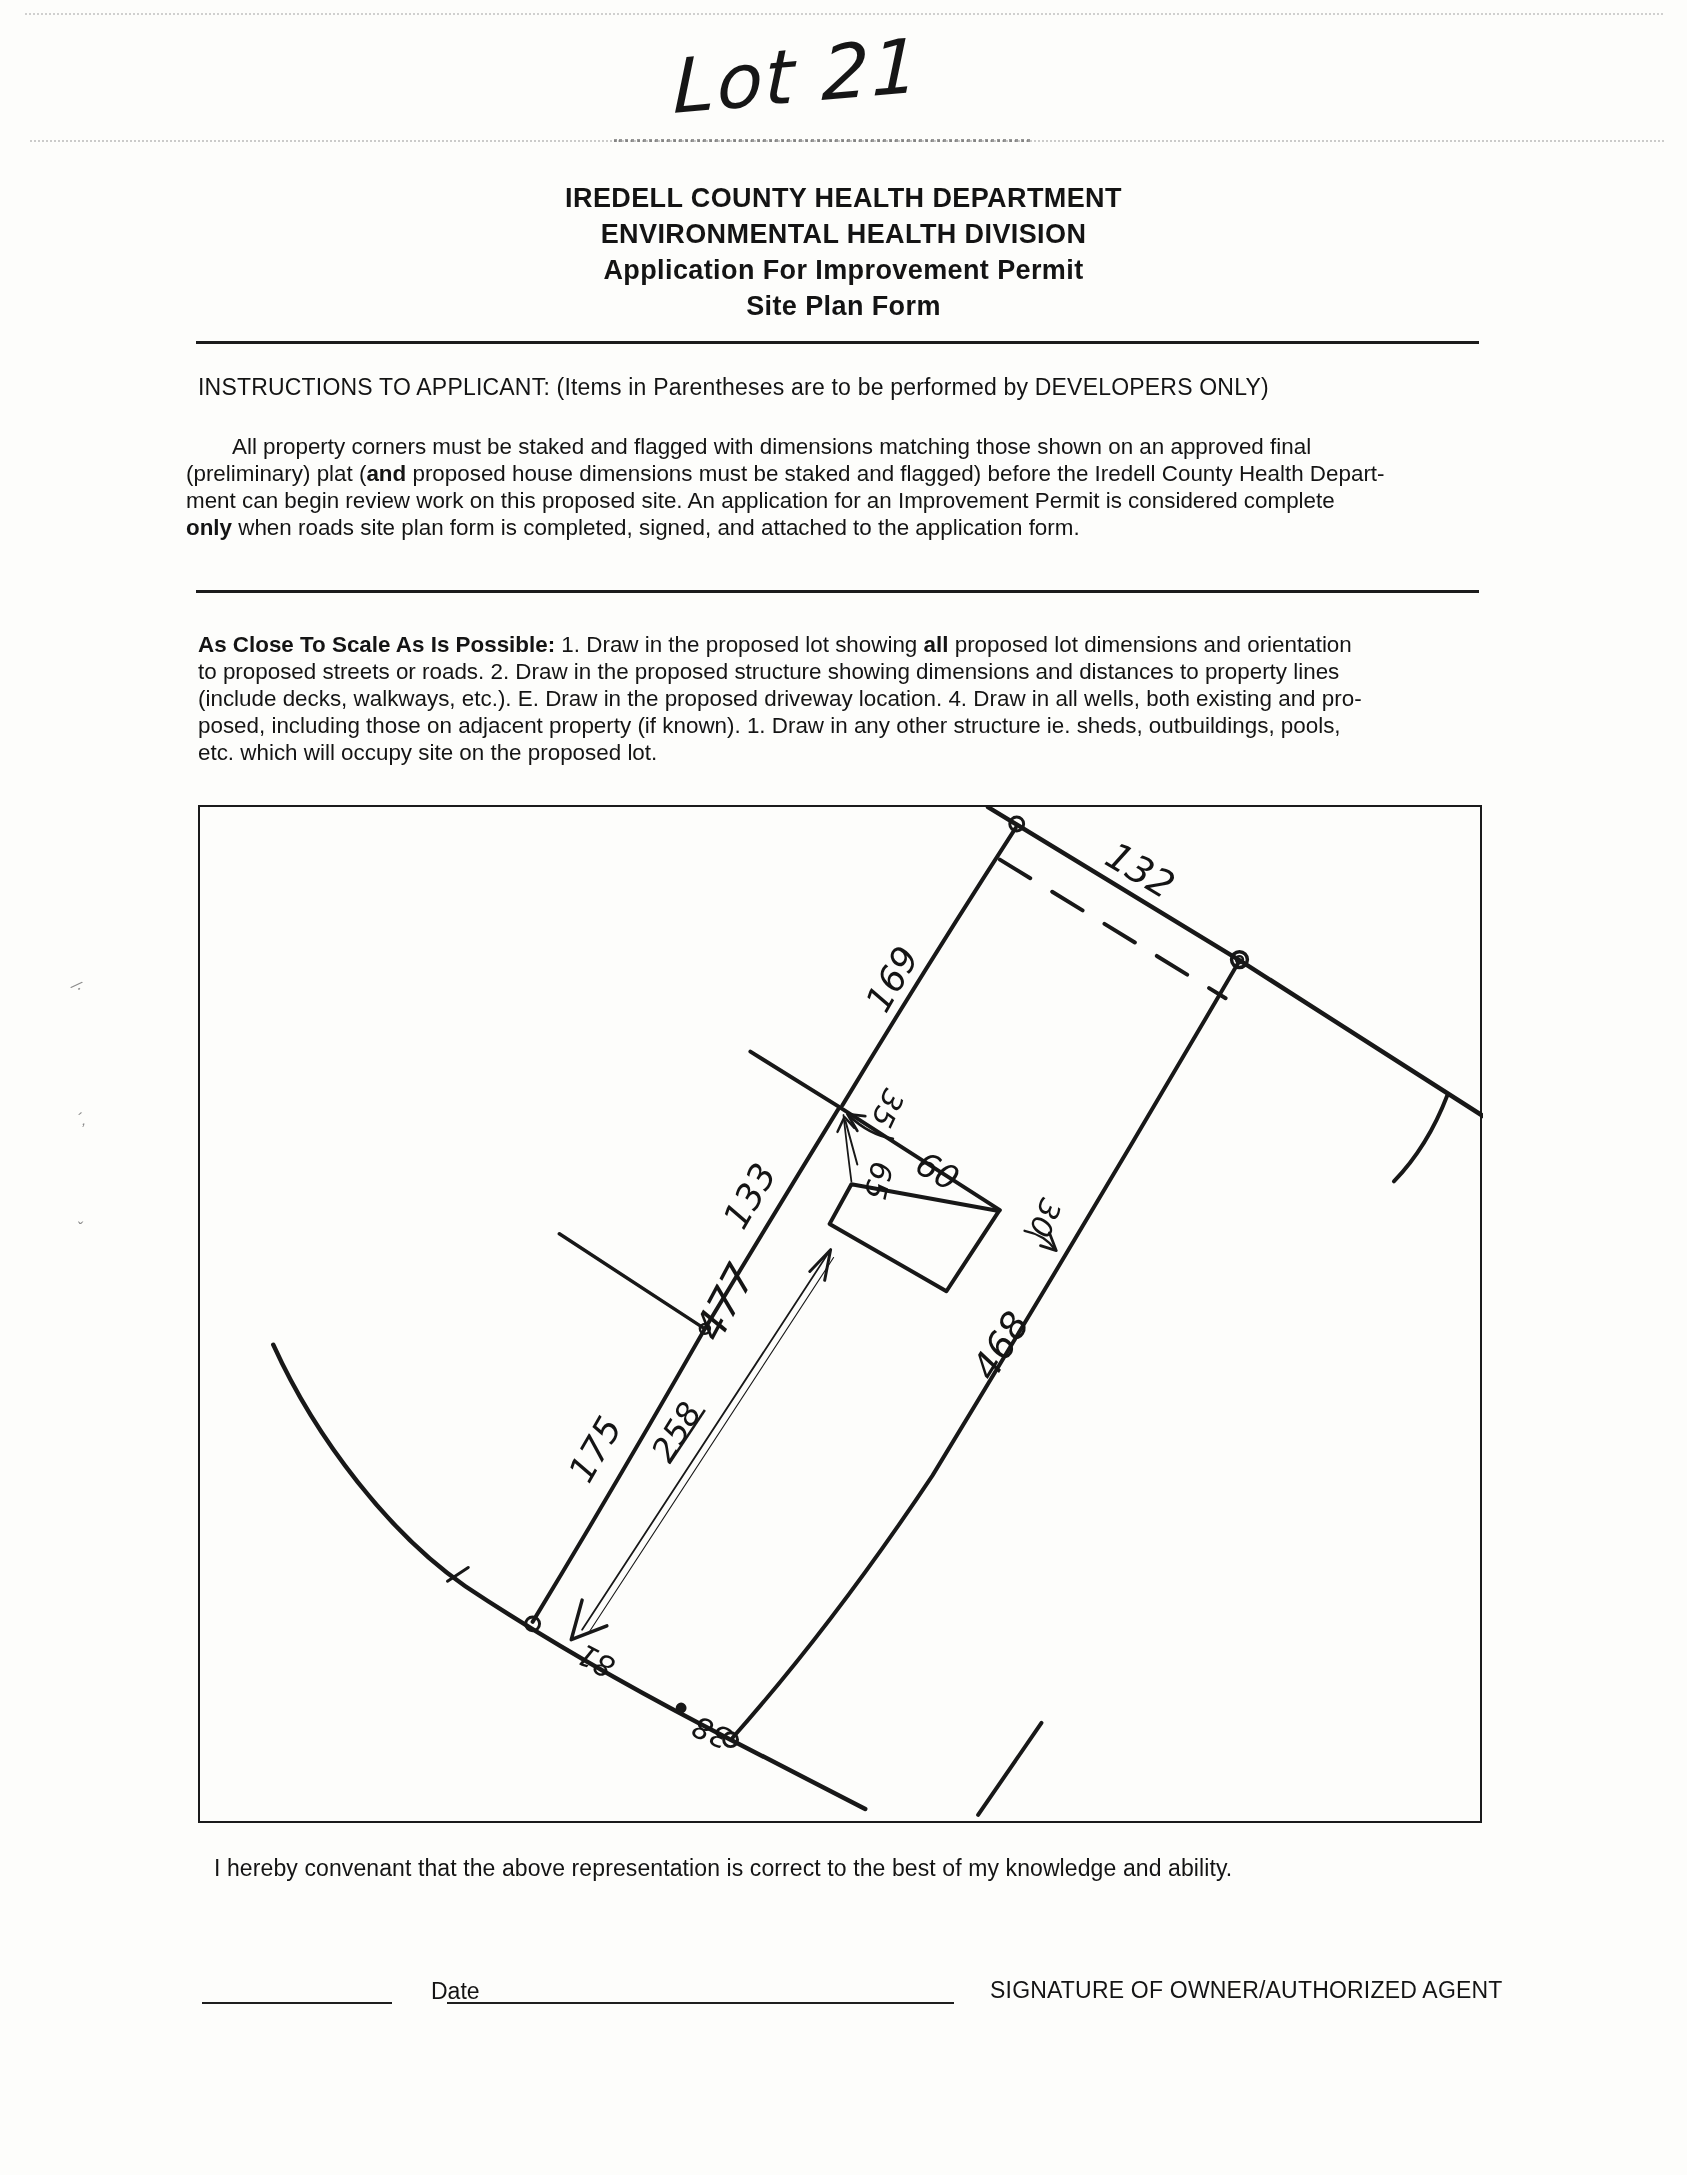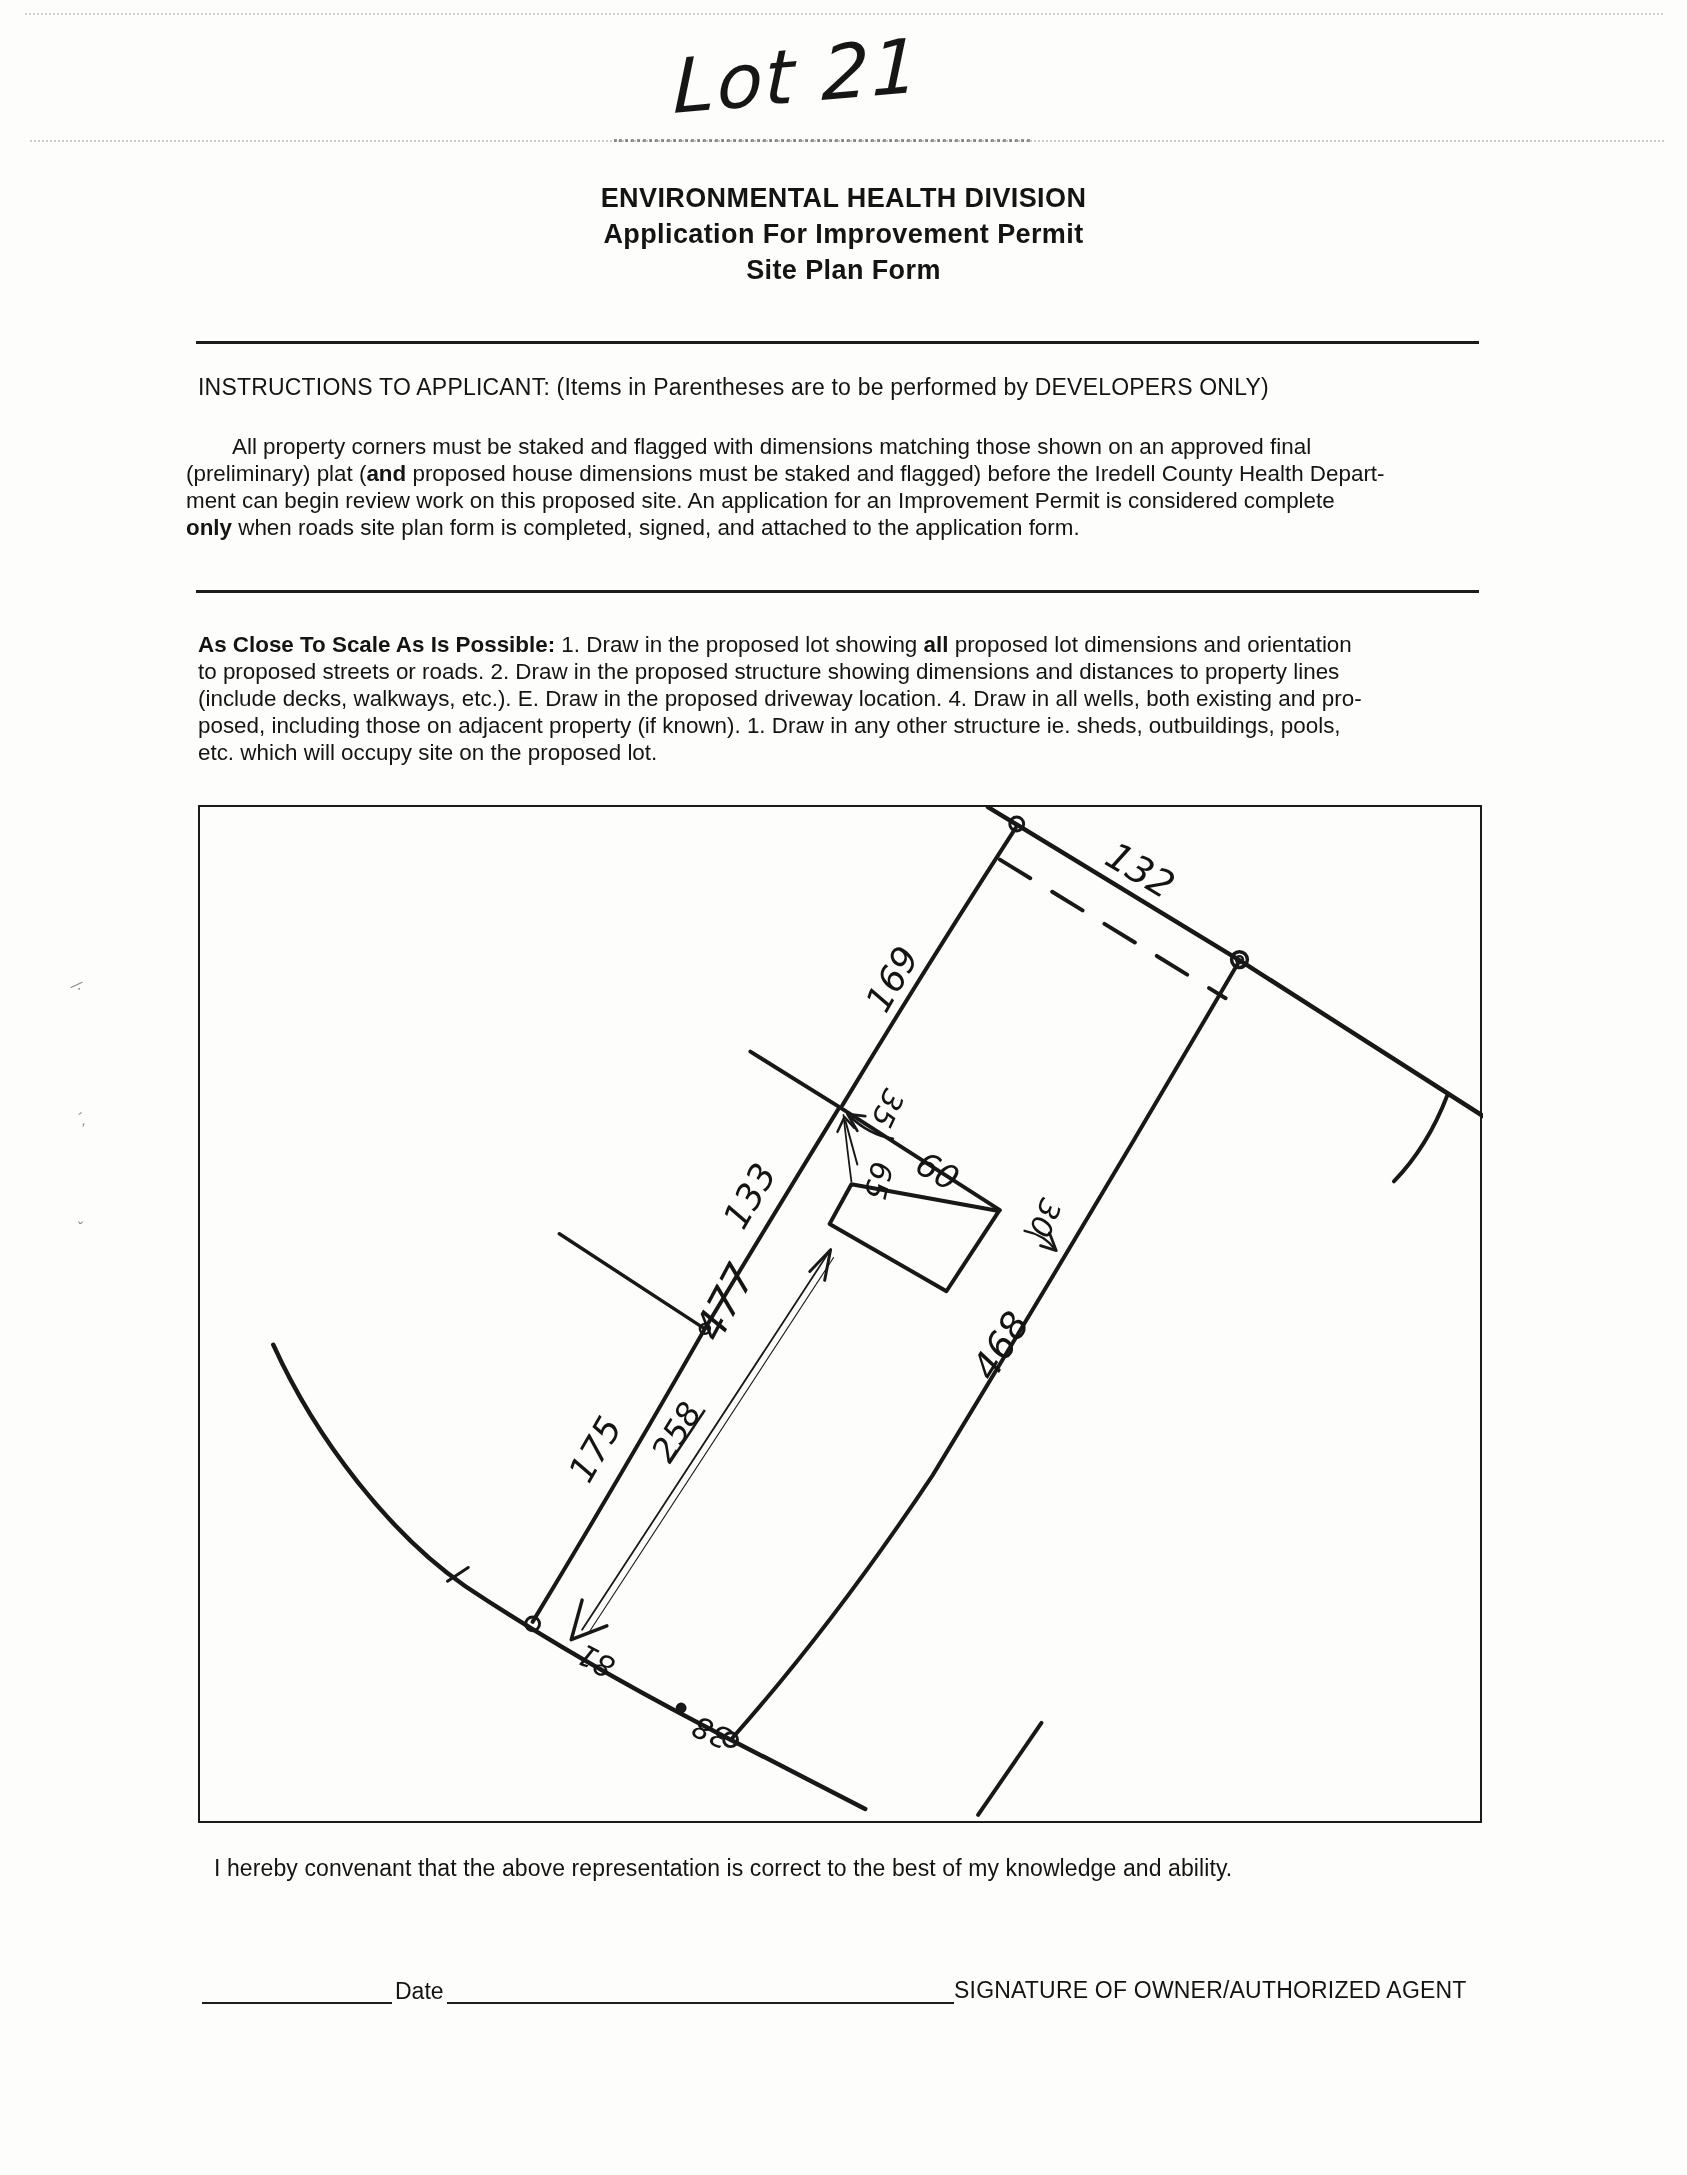--- a/index.html
+++ b/index.html
@@ -25,38 +25,39 @@
   .para .pline{white-space:nowrap;}
   .para .pline .b{font-weight:bold;}
   .para1 .pline:first-child{text-indent:46px;}
   
   .plan-box{left:198px; top:805px; width:1280px; height:1014px; border:2.5px solid #1b1b1b;}
   .plan-box svg{position:absolute; left:-2.5px; top:-2.5px;}
   svg text{font-family:"DejaVu Sans", sans-serif; font-style:italic; fill:#141414;}
   
   .covenant{font-size:23px; letter-spacing:0.1px; white-space:nowrap;}
   .sigline{border-top:2.5px solid #1e1e1e; height:0;}
-  .siglabel{font-size:23px; white-space:nowrap;}
+  .siglabel{font-size:23px; white-space:nowrap;margin-left:36px;}
   .sig-caps{font-size:23px; letter-spacing:0.2px;}
 </style>
 </head>
 <body>
 
 <div class="page">
 
   <div class="abs dotrule" style="left:25px;top:13px;width:1638px;opacity:.45;"></div>
   <div class="abs dotrule" style="left:30px;top:140px;width:1634px;opacity:.5;"></div>
   <div class="abs" style="left:614px;top:139px;width:416px;height:0;border-top:3px dotted #555;opacity:.6;"></div>
   <div class="abs margin-mark" style="left:73px;top:978px;transform:rotate(40deg);">/·</div>
   <div class="abs margin-mark" style="left:77px;top:1111px;">´‚</div>
   <div class="abs margin-mark" style="left:77px;top:1220px;">ˇ</div>
 
   <div class="abs hw lot-title" style="left:673px;top:32px;">Lot 21</div>
 
   <div class="abs hdr">
+    <div>IREDELL COUNTY HEALTH DEPARTMENT</div>
     <div>ENVIRONMENTAL HEALTH DIVISION</div>
     <div>Application For Improvement Permit</div>
     <div>Site Plan Form</div>
   </div>
 
   <div class="abs rule" style="left:196px;top:341px;width:1283px;"></div>
 
   <div class="abs instr-head" style="left:198px;top:374px;">INSTRUCTIONS TO APPLICANT: (Items in Parentheses are to be performed by DEVELOPERS ONLY)</div>
 
   <div class="abs para para1" style="left:186px;top:433px;width:1287px;">

